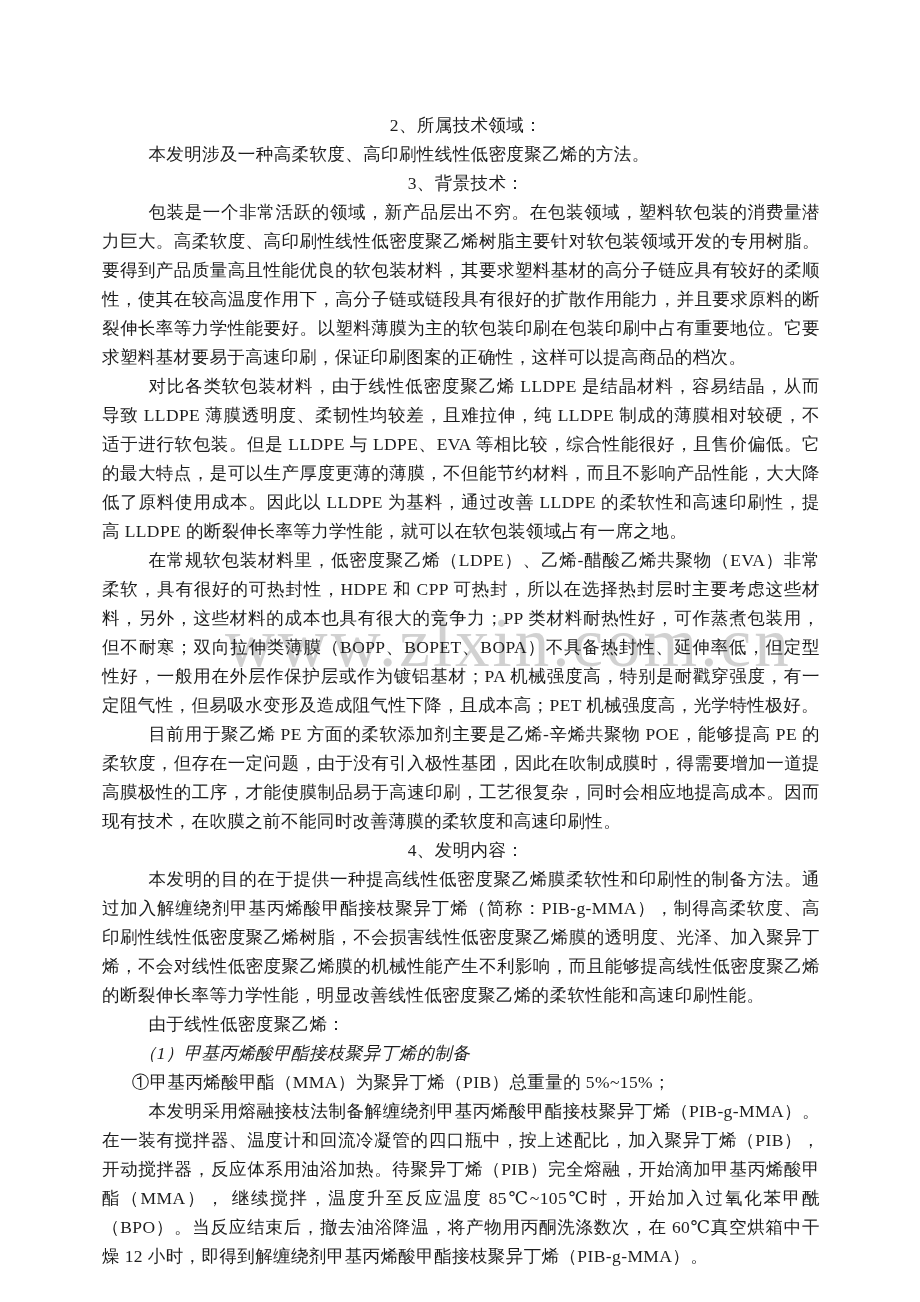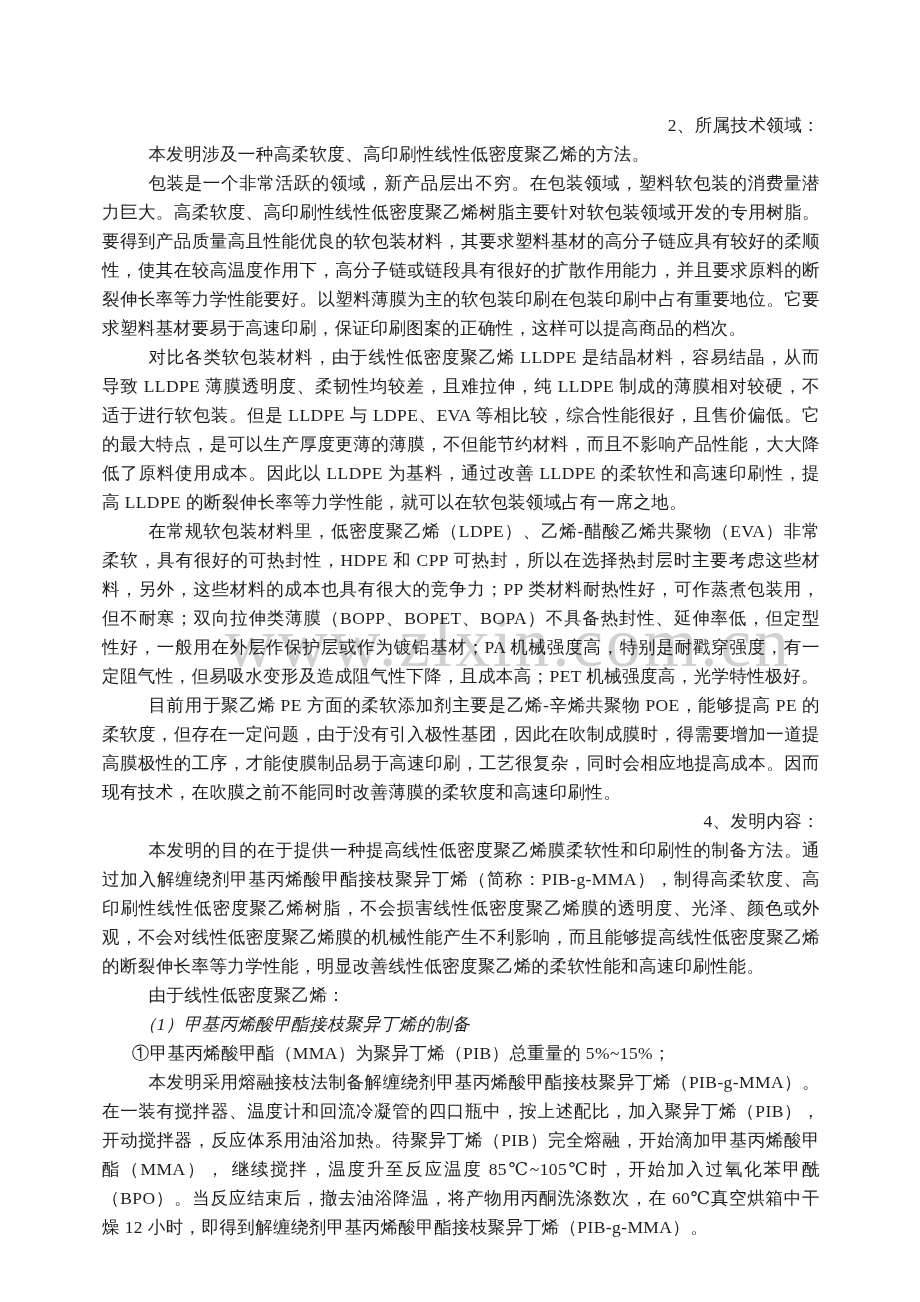--- a/index.html
+++ b/index.html
@@ -35,40 +35,41 @@
     top: 111px;
     width: 718px;
     z-index: 1;
     font-size: 17.5px;
     line-height: 29px;
     letter-spacing: 0.4px;
     color: #1d1d1d;
     text-align: justify;
   }
   .content p { margin: 0; padding: 0; }
-  p.heading   { text-indent: 10px; text-align: right; }
+  p.heading   { text-indent: 10px; text-align: center; }
   p.para      { text-indent: 2.65em; }
   p.para-num  { text-indent: 2.1em; font-style: italic; }
   p.item-circ { text-indent: 1.7em; }
 </style>
 </head>
 <body>
 
 <div class="page">
 
   <div class="watermark">www.zlxin.com.cn</div>
 
   <div class="content">
     <p class="heading">2、所属技术领域：</p>
     <p class="para">本发明涉及一种高柔软度、高印刷性线性低密度聚乙烯的方法。</p>
+    <p class="heading">3、背景技术：</p>
     <p class="para">包装是一个非常活跃的领域，新产品层出不穷。在包装领域，塑料软包装的消费量潜力巨大。高柔软度、高印刷性线性低密度聚乙烯树脂主要针对软包装领域开发的专用树脂。要得到产品质量高且性能优良的软包装材料，其要求塑料基材的高分子链应具有较好的柔顺性，使其在较高温度作用下，高分子链或链段具有很好的扩散作用能力，并且要求原料的断裂伸长率等力学性能要好。以塑料薄膜为主的软包装印刷在包装印刷中占有重要地位。它要求塑料基材要易于高速印刷，保证印刷图案的正确性，这样可以提高商品的档次。</p>
     <p class="para">对比各类软包装材料，由于线性低密度聚乙烯 LLDPE 是结晶材料，容易结晶，从而导致 LLDPE 薄膜透明度、柔韧性均较差，且难拉伸，纯 LLDPE 制成的薄膜相对较硬，不适于进行软包装。但是 LLDPE 与 LDPE、EVA 等相比较，综合性能很好，且售价偏低。它的最大特点，是可以生产厚度更薄的薄膜，不但能节约材料，而且不影响产品性能，大大降低了原料使用成本。因此以 LLDPE 为基料，通过改善 LLDPE 的柔软性和高速印刷性，提高 LLDPE 的断裂伸长率等力学性能，就可以在软包装领域占有一席之地。</p>
     <p class="para">在常规软包装材料里，低密度聚乙烯（LDPE）、乙烯-醋酸乙烯共聚物（EVA）非常柔软，具有很好的可热封性，HDPE 和 CPP 可热封，所以在选择热封层时主要考虑这些材料，另外，这些材料的成本也具有很大的竞争力；PP 类材料耐热性好，可作蒸煮包装用，但不耐寒；双向拉伸类薄膜（BOPP、BOPET、BOPA）不具备热封性、延伸率低，但定型性好，一般用在外层作保护层或作为镀铝基材；PA 机械强度高，特别是耐戳穿强度，有一定阻气性，但易吸水变形及造成阻气性下降，且成本高；PET 机械强度高，光学特性极好。</p>
     <p class="para">目前用于聚乙烯 PE 方面的柔软添加剂主要是乙烯-辛烯共聚物 POE，能够提高 PE 的柔软度，但存在一定问题，由于没有引入极性基团，因此在吹制成膜时，得需要增加一道提高膜极性的工序，才能使膜制品易于高速印刷，工艺很复杂，同时会相应地提高成本。因而现有技术，在吹膜之前不能同时改善薄膜的柔软度和高速印刷性。</p>
     <p class="heading">4、发明内容：</p>
-    <p class="para">本发明的目的在于提供一种提高线性低密度聚乙烯膜柔软性和印刷性的制备方法。通过加入解缠绕剂甲基丙烯酸甲酯接枝聚异丁烯（简称：PIB-g-MMA），制得高柔软度、高印刷性线性低密度聚乙烯树脂，不会损害线性低密度聚乙烯膜的透明度、光泽、颜色或外观，不会对线性低密度聚乙烯膜的机械性能产生不利影响，而且能够提高线性低密度聚乙烯的断裂伸长率等力学性能，明显改善线性低密度聚乙烯的柔软性能和高速印刷性能。</p>
+    <p class="para">本发明的目的在于提供一种提高线性低密度聚乙烯膜柔软性和印刷性的制备方法。通过加入解缠绕剂甲基丙烯酸甲酯接枝聚异丁烯（简称：PIB-g-MMA），制得高柔软度、高印刷性线性低密度聚乙烯树脂，不会损害线性低密度聚乙烯膜的透明度、光泽、加入聚异丁烯，不会对线性低密度聚乙烯膜的机械性能产生不利影响，而且能够提高线性低密度聚乙烯的断裂伸长率等力学性能，明显改善线性低密度聚乙烯的柔软性能和高速印刷性能。</p>
     <p class="para">由于线性低密度聚乙烯：</p>
     <p class="para-num">（1）甲基丙烯酸甲酯接枝聚异丁烯的制备</p>
     <p class="item-circ">①甲基丙烯酸甲酯（MMA）为聚异丁烯（PIB）总重量的 5%~15%；</p>
     <p class="para">本发明采用熔融接枝法制备解缠绕剂甲基丙烯酸甲酯接枝聚异丁烯（PIB-g-MMA）。在一装有搅拌器、温度计和回流冷凝管的四口瓶中，按上述配比，加入聚异丁烯（PIB），开动搅拌器，反应体系用油浴加热。待聚异丁烯（PIB）完全熔融，开始滴加甲基丙烯酸甲酯（MMA）， 继续搅拌，温度升至反应温度 85℃~105℃时，开始加入过氧化苯甲酰（BPO）。当反应结束后，撤去油浴降温，将产物用丙酮洗涤数次，在 60℃真空烘箱中干燥 12 小时，即得到解缠绕剂甲基丙烯酸甲酯接枝聚异丁烯（PIB-g-MMA）。</p>
   </div>
 
 </div>
 
 </body></html>

